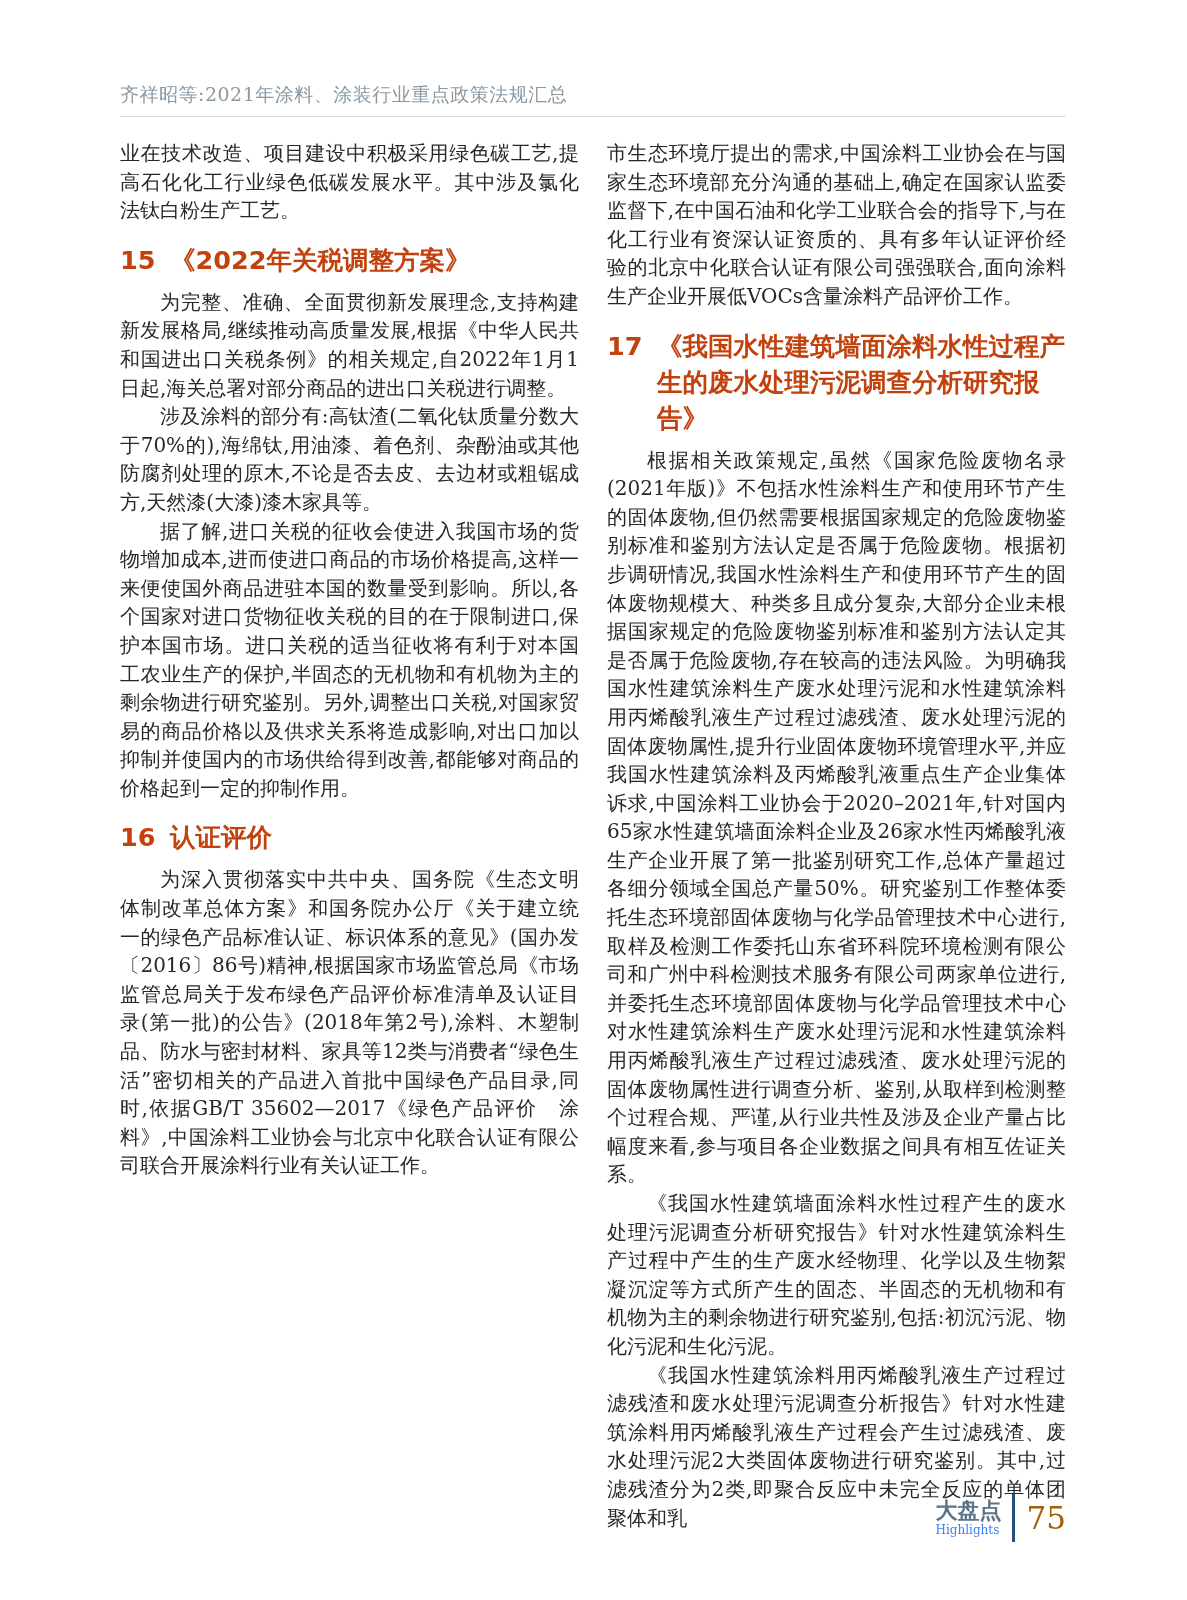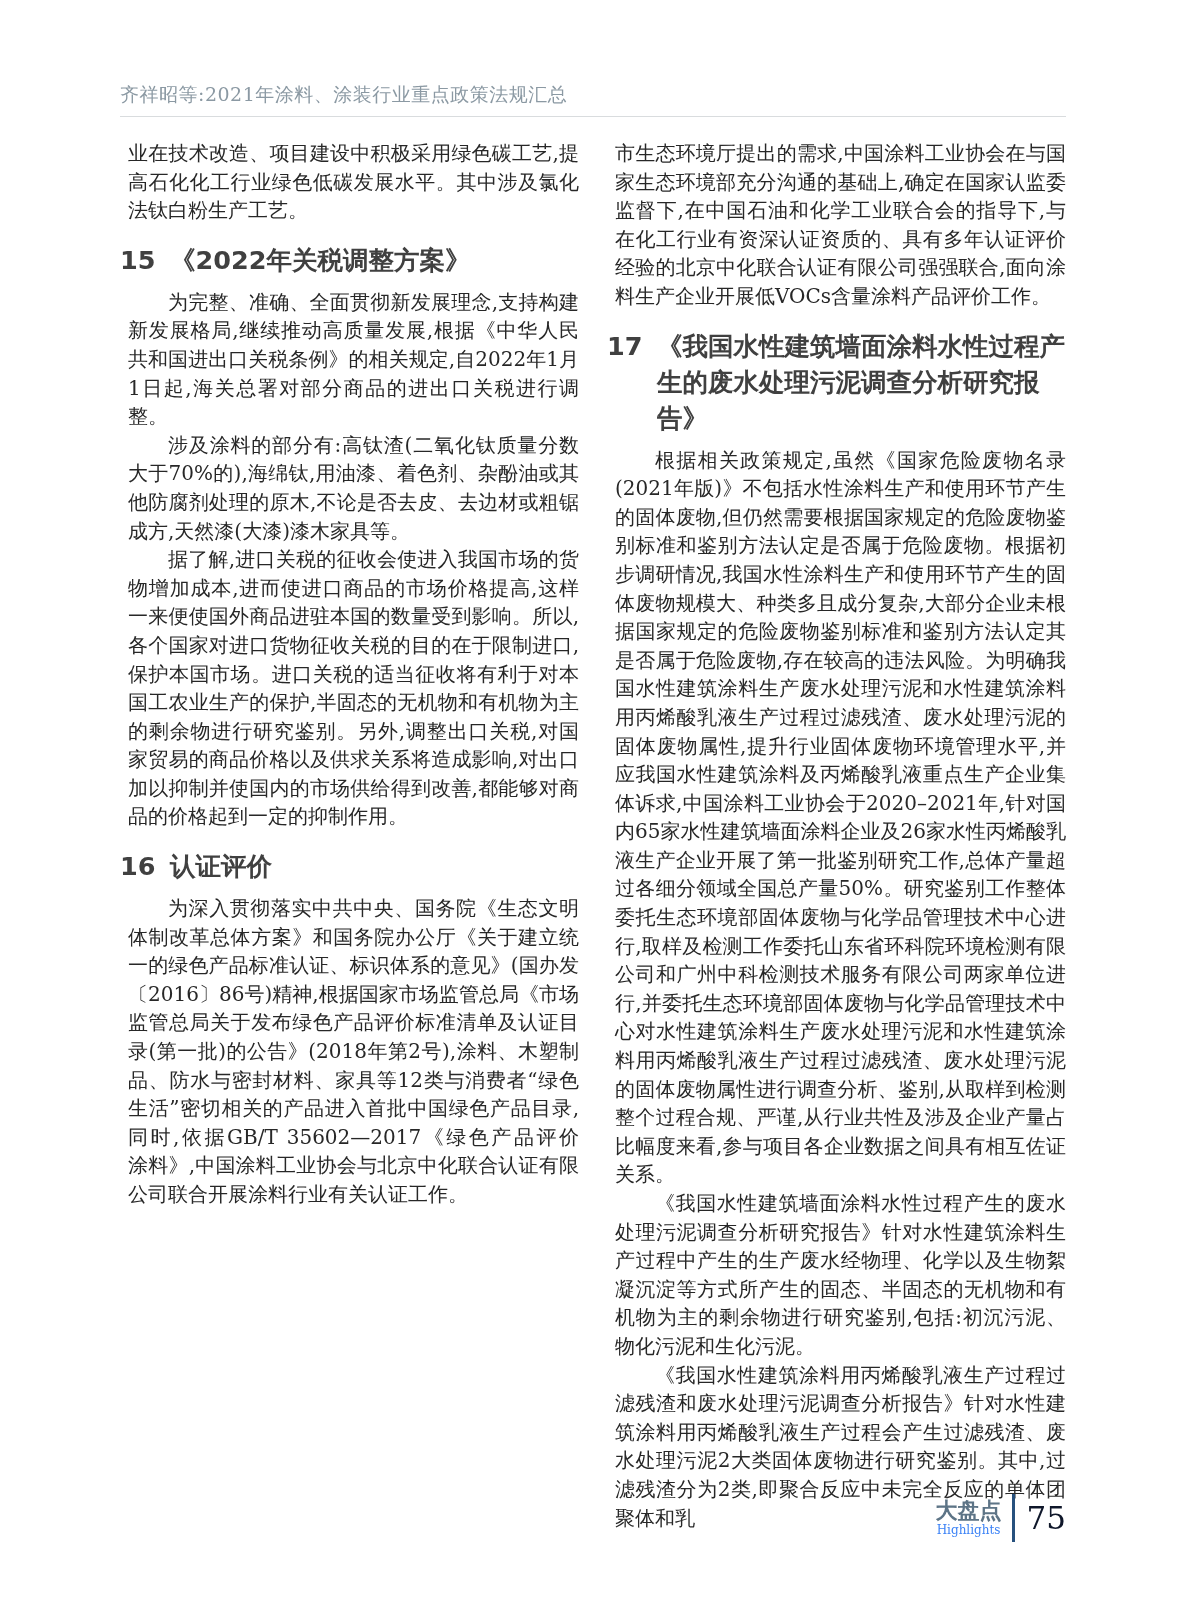--- a/index.html
+++ b/index.html
@@ -37,63 +37,62 @@
     display: flex;
     gap: 28px;
   }
   .column { flex: 1 1 0; }
   .body-par {
     font-size: 20px;
     line-height: 28.6px;
     text-align: justify;
     text-justify: inter-character;
     color: #272727;
-    margin-left: 8px;
   }
   .body-par.indent { text-indent: 2em; }
   .section-heading {
     display: flex;
     align-items: flex-start;
     font-family: "DejaVu Sans", "Liberation Sans", sans-serif;
     font-weight: bold;
-    color: #404040;
+    color: #c2410c;
     font-size: 25.5px;
     line-height: 36px;
     margin: 17px 0 10px 0;
   }
   .section-heading .heading-num { flex: 0 0 50px; }
   .section-heading .heading-title { flex: 1 1 auto; }
   .page-footer {
     position: absolute;
     top: 1494px;
     right: 121px;
     display: flex;
     align-items: center;
   }
-  .footer-label { text-align: center; padding-right: 10px; }
+  .footer-label { text-align: left; padding-right: 10px; }
   .footer-title {
     font-family: "DejaVu Sans", "Liberation Sans", sans-serif;
     font-weight: bold;
     font-size: 22px;
     line-height: 24px;
     color: #5d7486;
   }
   .footer-subtitle {
     font-size: 12px;
     line-height: 14px;
     color: #3b82f6;
   }
   .footer-bar {
     width: 3px;
     height: 48px;
     background: #27517e;
   }
   .footer-page {
     font-size: 31px;
-    color: #0f172a;
+    color: #a16207;
     padding-left: 12px;
     font-family: "DejaVu Serif", "Liberation Serif", serif;
   }
 </style>
 </head>
 <body>
 
 <div class="running-header">
   <span>齐祥昭等:2021年涂料、涂装行业重点政策法规汇总</span>
 </div>

